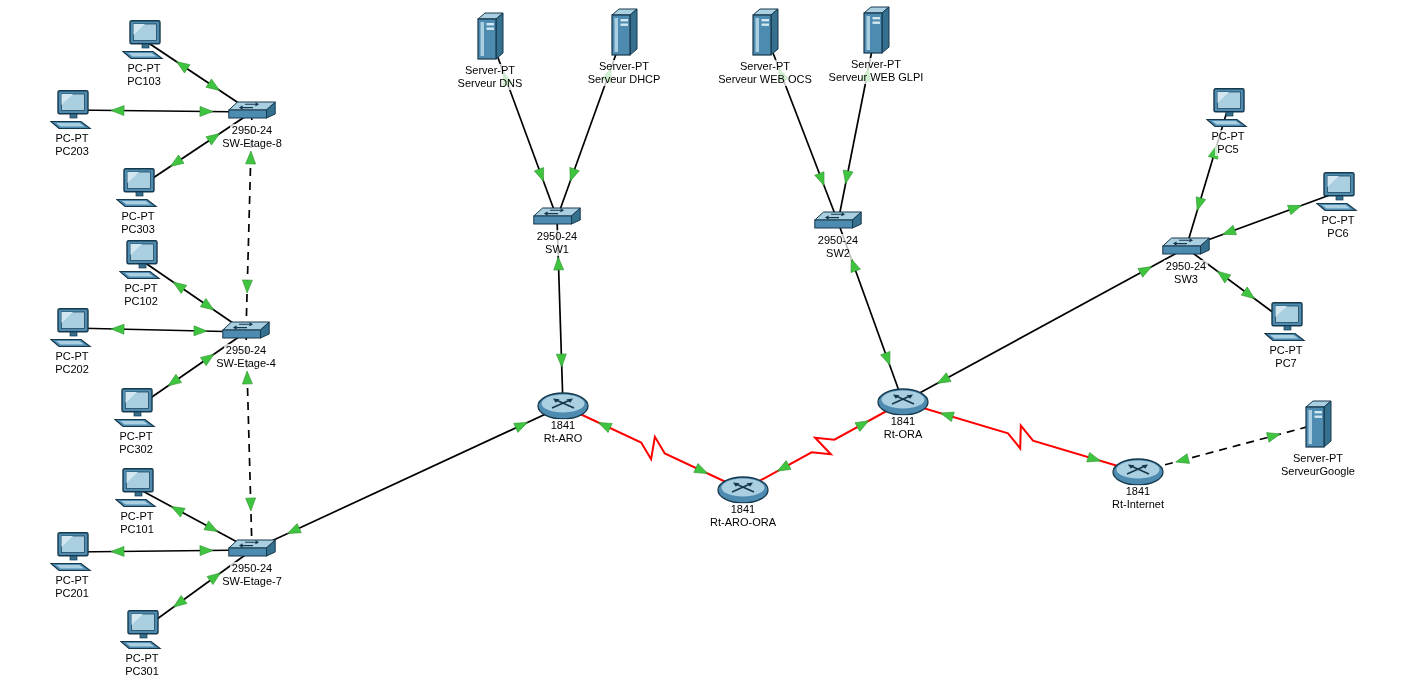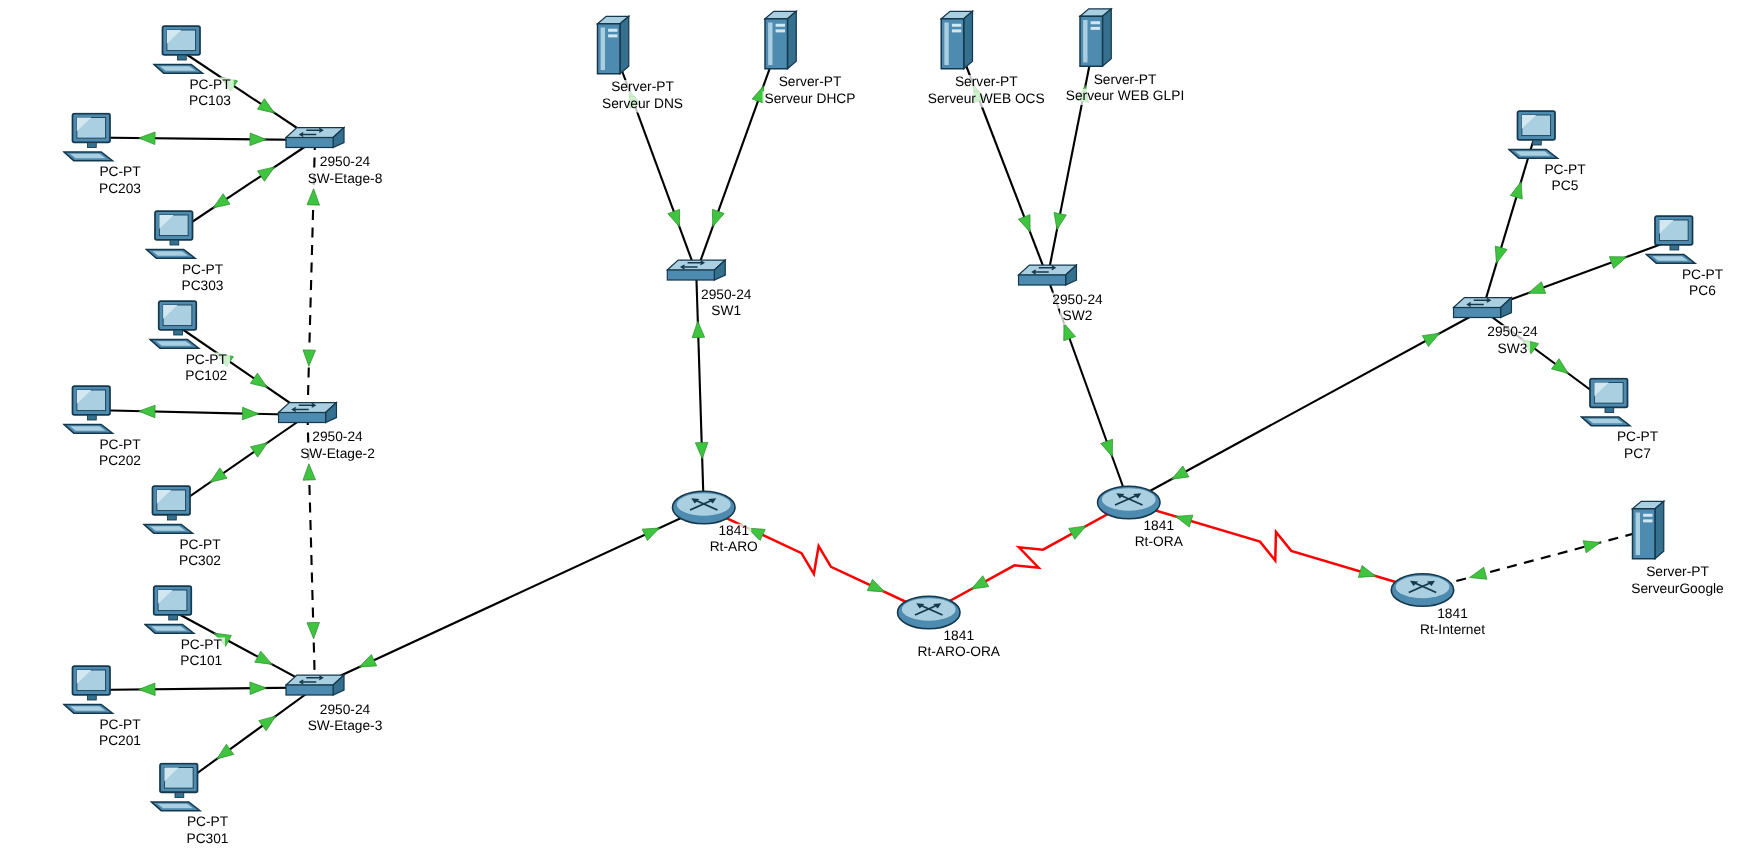--- a/index.html
+++ b/index.html
@@ -2,21 +2,21 @@
 <html><head>
 <meta charset="utf-8">
 <style>
   html,body{margin:0;padding:0;background:#ffffff;}
   body{font-family:"Liberation Sans",sans-serif;}
   #canvas{position:relative;width:1410px;height:692px;background:#ffffff;overflow:hidden;}
   #links-layer{position:absolute;left:0;top:0;z-index:1;}
   .device .icon{position:absolute;z-index:2;cursor:move;}
   .device .icon svg{display:block;}
   .device-label{position:absolute;z-index:3;width:180px;text-align:center;color:#000;
-                font-size:11px;line-height:13px;pointer-events:none;margin-left:24px;}
+                font-size:11px;line-height:13px;pointer-events:none;}
   .device-label span{display:inline-block;background:rgba(255,255,255,0.75);padding:0 2px;white-space:nowrap;}
 </style>
 </head>
 <body>
 
 <div id="canvas">
   <svg id="links-layer" width="1410" height="692" xmlns="http://www.w3.org/2000/svg">
       <line x1="144" y1="40" x2="252" y2="112" stroke="#000000" stroke-width="1.7"></line>
       <polygon points="176.4,61.6 190.0,64.7 184.5,73.0" fill="#3fc43f" stroke="#2f8f2f" stroke-width="0.6"></polygon>
       <polygon points="219.6,90.4 206.0,87.3 211.5,79.0" fill="#3fc43f" stroke="#2f8f2f" stroke-width="0.6"></polygon>
@@ -177,21 +177,21 @@
       <div class="device">
         <div class="icon" style="left: 222px; top: 321px;">
           <svg width="48" height="22" viewBox="0 0 48 22">
     <polygon points="0.8,9 9.5,1 47.2,1 38.5,9" fill="#aacfe0" stroke="#16384c" stroke-width="1"></polygon>
     <polygon points="38.5,9 47.2,1 47.2,13 38.5,17" fill="#35708f" stroke="#16384c" stroke-width="1"></polygon>
     <rect x="0.8" y="9" width="37.7" height="8" fill="#4e8bb0" stroke="#16384c" stroke-width="1"></rect>
     <path d="M17,3.2 H30 M27.4,1.6 L30,3.2 L27.4,4.8" stroke="#16384c" stroke-width="1.1" fill="none"></path>
     <path d="M25,6.6 H12 M14.6,5 L12,6.6 L14.6,8.2" stroke="#16384c" stroke-width="1.1" fill="none"></path>
   </svg>
         </div>
-        <div class="device-label" style="left: 156px; top: 344px;"><span>2950-24</span><br><span>SW-Etage-2</span></div>
+        <div class="device-label" style="left: 156px; top: 344px;"><span>2950-24</span><br><span>SW-Etage-4</span></div>
       </div>
       <div class="device">
         <div class="icon" style="left: 114px; top: 388px;">
           <svg width="44" height="40" viewBox="0 0 44 40">
     <rect x="8" y="0.8" width="30" height="23" rx="1.5" fill="#4e8bb0" stroke="#16384c" stroke-width="1.4"></rect>
     <rect x="11.5" y="4" width="23" height="16.5" fill="#aacfe0" stroke="#16384c" stroke-width="0.7"></rect>
     <polygon points="11.5,4 23,4 11.5,15" fill="#d2e7f0"></polygon>
     <rect x="20" y="24" width="7" height="4" fill="#35708f" stroke="#16384c" stroke-width="0.7"></rect>
     <polygon points="1,31.5 31,31.5 40,38.5 9,38.5" fill="#4e8bb0" stroke="#16384c" stroke-width="1.2"></polygon>
     <polygon points="6,33 29.5,33 34.5,36.5 10.5,36.5" fill="#aacfe0"></polygon>
@@ -228,21 +228,21 @@
       <div class="device">
         <div class="icon" style="left: 228px; top: 539px;">
           <svg width="48" height="22" viewBox="0 0 48 22">
     <polygon points="0.8,9 9.5,1 47.2,1 38.5,9" fill="#aacfe0" stroke="#16384c" stroke-width="1"></polygon>
     <polygon points="38.5,9 47.2,1 47.2,13 38.5,17" fill="#35708f" stroke="#16384c" stroke-width="1"></polygon>
     <rect x="0.8" y="9" width="37.7" height="8" fill="#4e8bb0" stroke="#16384c" stroke-width="1"></rect>
     <path d="M17,3.2 H30 M27.4,1.6 L30,3.2 L27.4,4.8" stroke="#16384c" stroke-width="1.1" fill="none"></path>
     <path d="M25,6.6 H12 M14.6,5 L12,6.6 L14.6,8.2" stroke="#16384c" stroke-width="1.1" fill="none"></path>
   </svg>
         </div>
-        <div class="device-label" style="left: 162px; top: 562px;"><span>2950-24</span><br><span>SW-Etage-3</span></div>
+        <div class="device-label" style="left: 162px; top: 562px;"><span>2950-24</span><br><span>SW-Etage-7</span></div>
       </div>
       <div class="device">
         <div class="icon" style="left: 120px; top: 610px;">
           <svg width="44" height="40" viewBox="0 0 44 40">
     <rect x="8" y="0.8" width="30" height="23" rx="1.5" fill="#4e8bb0" stroke="#16384c" stroke-width="1.4"></rect>
     <rect x="11.5" y="4" width="23" height="16.5" fill="#aacfe0" stroke="#16384c" stroke-width="0.7"></rect>
     <polygon points="11.5,4 23,4 11.5,15" fill="#d2e7f0"></polygon>
     <rect x="20" y="24" width="7" height="4" fill="#35708f" stroke="#16384c" stroke-width="0.7"></rect>
     <polygon points="1,31.5 31,31.5 40,38.5 9,38.5" fill="#4e8bb0" stroke="#16384c" stroke-width="1.2"></polygon>
     <polygon points="6,33 29.5,33 34.5,36.5 10.5,36.5" fill="#aacfe0"></polygon>

